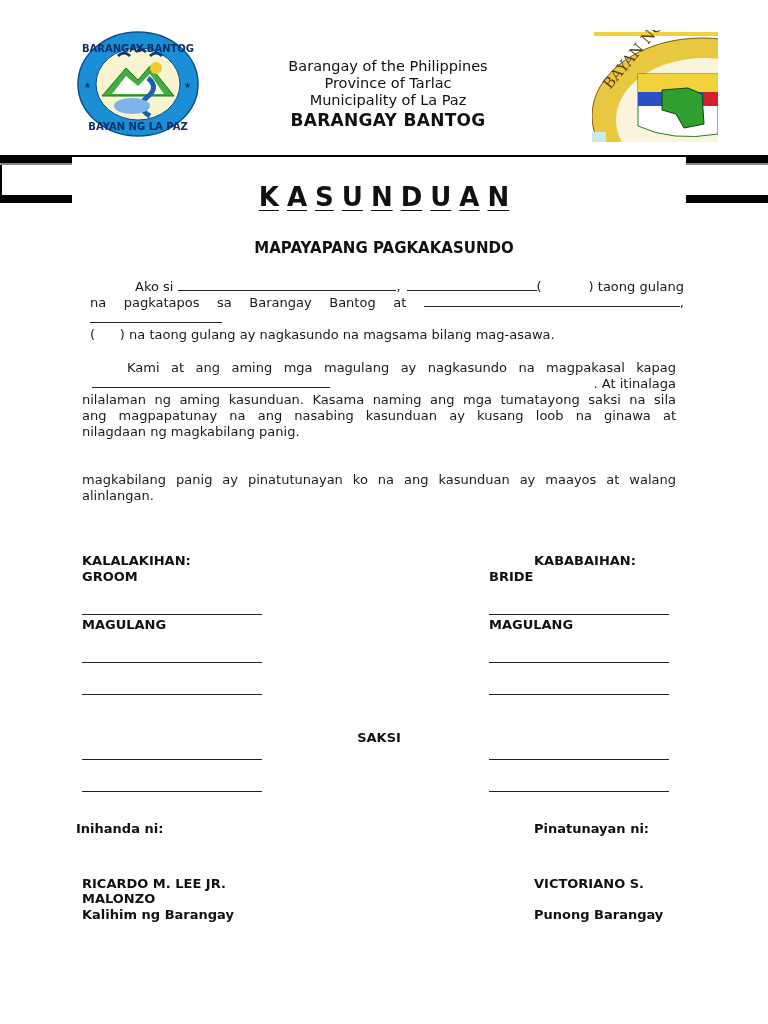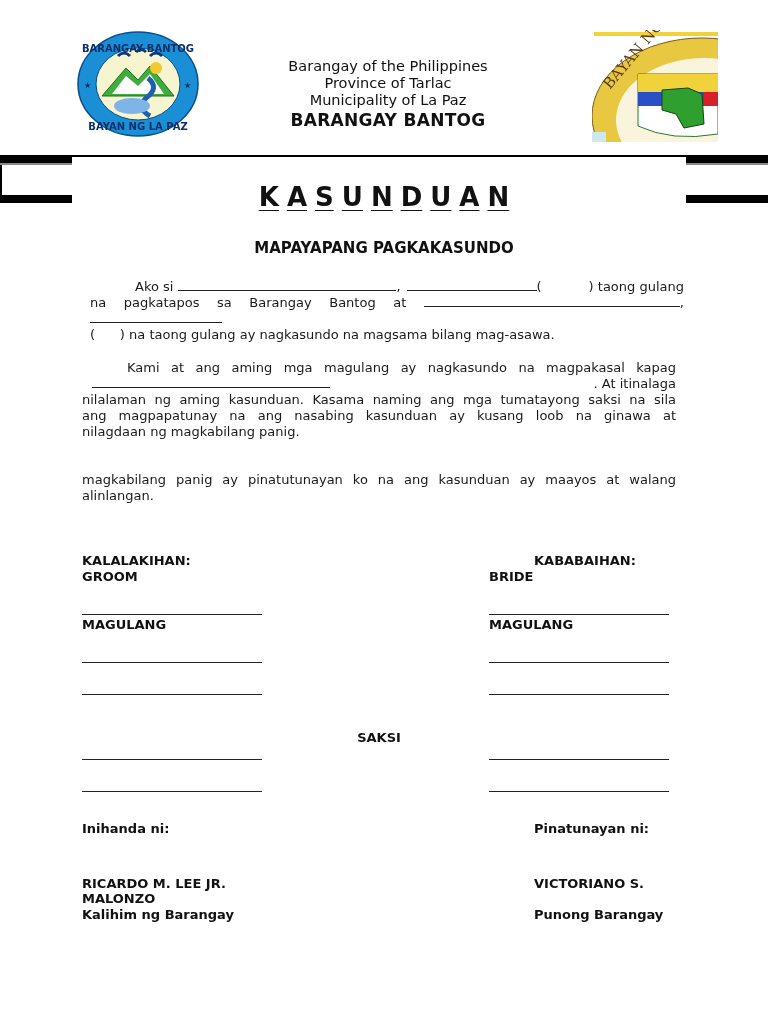--- a/index.html
+++ b/index.html
@@ -172,21 +172,21 @@
 <div class="abs sigline" style="left:82px;top:694px;"></div>
 <div class="abs sigline" style="left:489px;top:694px;"></div>
 
 <div class="abs bold" style="left:0;width:758px;text-align:center;top:714px;margin-top:16px;">SAKSI</div>
 
 <div class="abs sigline" style="left:82px;top:759px;"></div>
 <div class="abs sigline" style="left:489px;top:759px;"></div>
 <div class="abs sigline" style="left:82px;top:791px;"></div>
 <div class="abs sigline" style="left:489px;top:791px;"></div>
 
-<div class="abs bold" style="left:82px;top:821px;">Inihanda ni:</div>
+<div class="abs bold" style="left:76px;top:821px;">Inihanda ni:</div>
 <div class="abs bold" style="left:534px;top:821px;">Pinatunayan ni:</div>
 
 <div class="abs bold" style="left:82px;top:876px;">RICARDO M. LEE JR.</div>
 <div class="abs bold" style="left:82px;top:891px;">MALONZO</div>
 <div class="abs bold" style="left:82px;top:907px;">Kalihim ng Barangay</div>
 
 <div class="abs bold" style="left:534px;top:876px;">VICTORIANO S.</div>
 <div class="abs bold" style="left:534px;top:907px;">Punong Barangay</div>
 
 </body></html>

